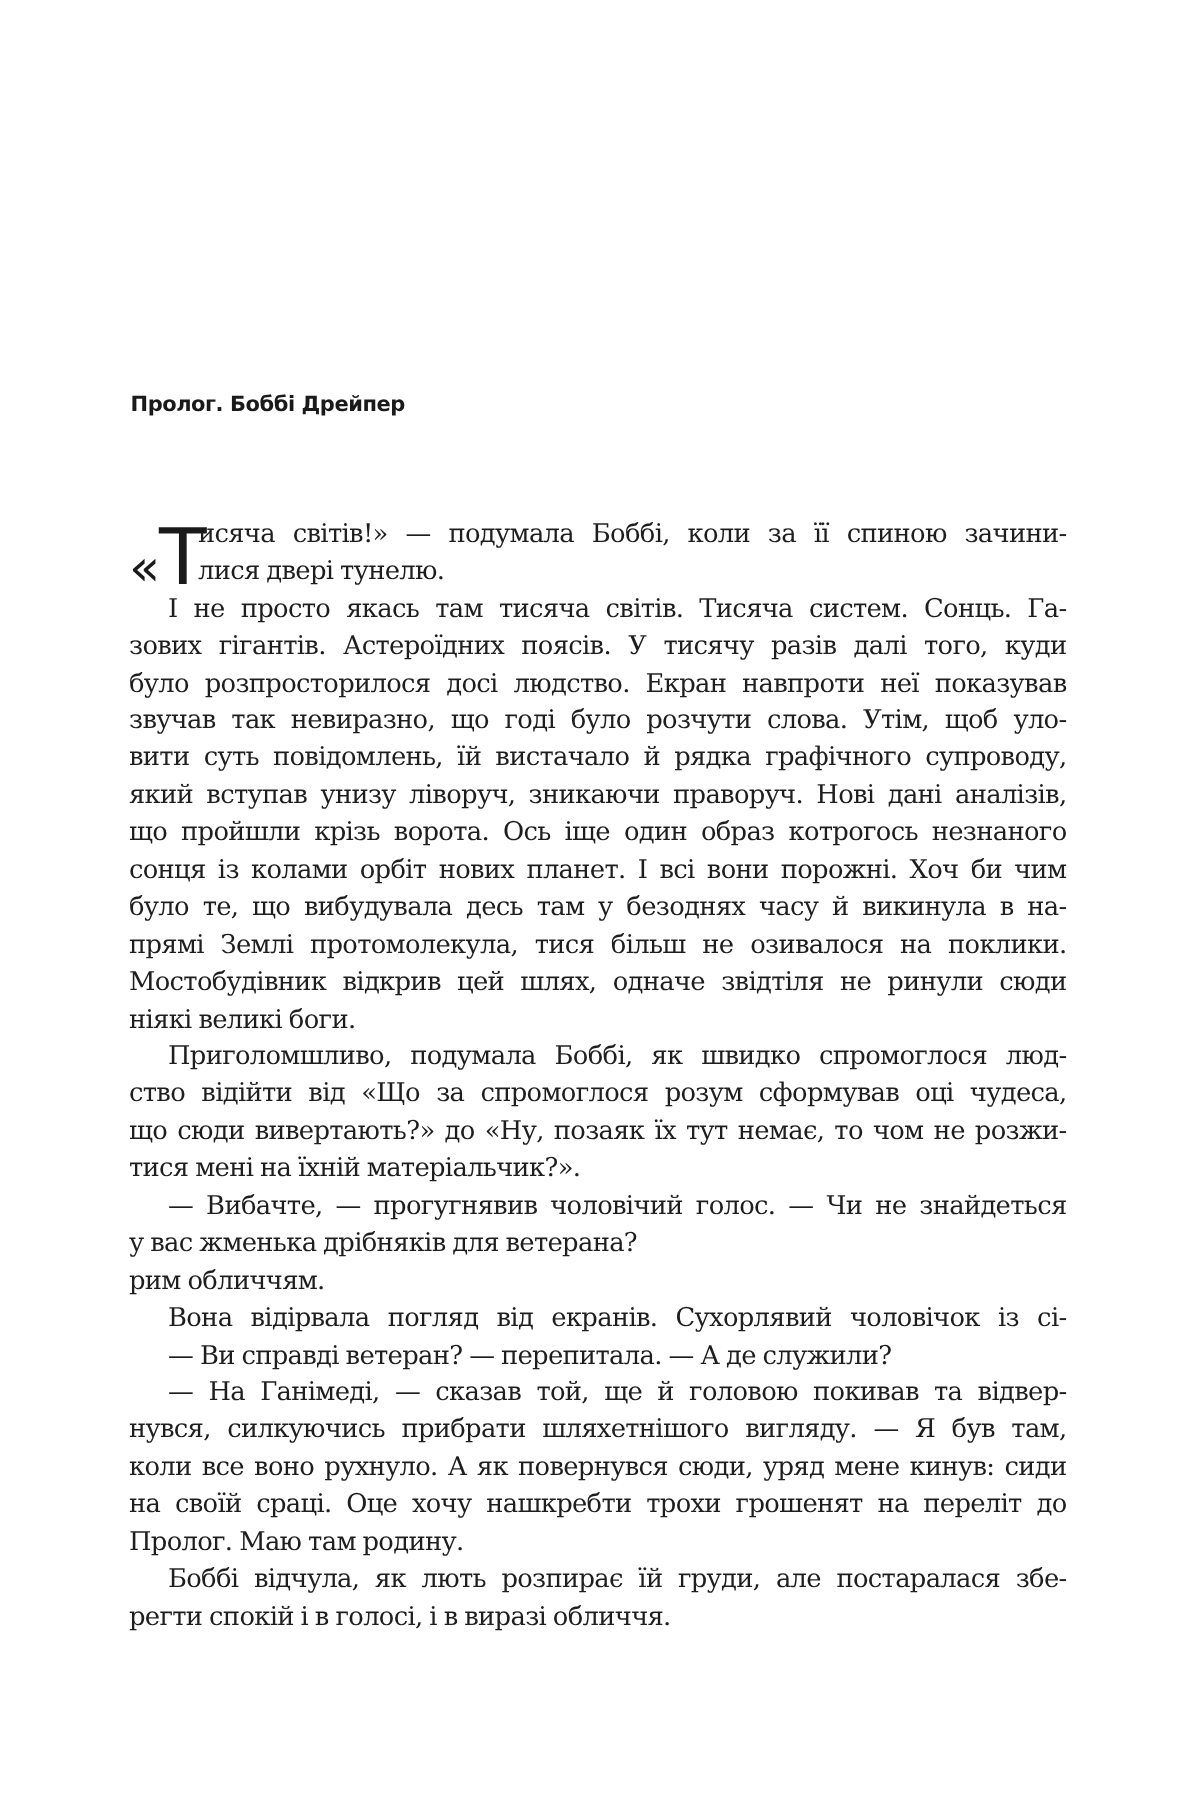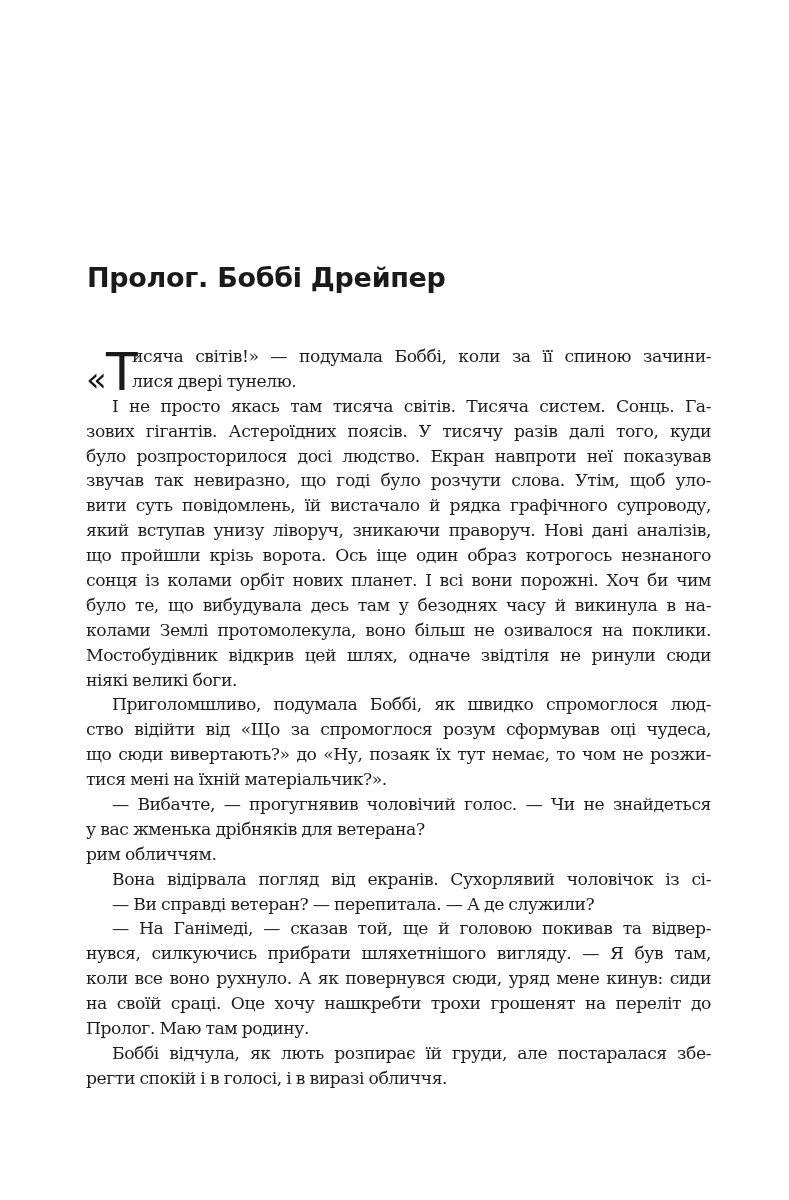--- a/index.html
+++ b/index.html
@@ -14,21 +14,21 @@
       overflow: hidden;
       color: #1e1e1e;
     }
     .chapter-title {
       position: absolute;
       left: 87px;
       top: 262px;
       margin: 0;
       font-family: "DejaVu Sans", sans-serif;
       font-weight: bold;
-      font-size: 27px;
+      font-size: 14px;
       letter-spacing: -0.3px;
       color: #1a1a1a;
     }
     .text-block {
       position: absolute;
       left: 86px;
       top: 344px;
       width: 625px;
       font-family: "DejaVu Serif", serif;
       font-size: 17.2px;
@@ -97,21 +97,21 @@
       <div>
         <div class="line indent">І не просто якась там тисяча світів. Тисяча систем. Сонць. Га-</div>
         <div class="line">зових гігантів. Астероїдних поясів. У тисячу разів далі того, куди</div>
         <div class="line">було розпросторилося досі людство. Екран навпроти неї показував</div>
         <div class="line">звучав так невиразно, що годі було розчути слова. Утім, щоб уло-</div>
         <div class="line">вити суть повідомлень, їй вистачало й рядка графічного супроводу,</div>
         <div class="line">який вступав унизу ліворуч, зникаючи праворуч. Нові дані аналізів,</div>
         <div class="line">що пройшли крізь ворота. Ось іще один образ котрогось незнаного</div>
         <div class="line">сонця із колами орбіт нових планет. І всі вони порожні. Хоч би чим</div>
         <div class="line">було те, що вибудувала десь там у безоднях часу й викинула в на-</div>
-        <div class="line">колами Землі протомолекула, воно більш не озивалося на поклики.</div>
+        <div class="line">прямі Землі протомолекула, тися більш не озивалося на поклики.</div>
         <div class="line">Мостобудівник відкрив цей шлях, одначе звідтіля не ринули сюди</div>
         <div class="line last">ніякі великі боги.</div>
       </div>
       <div>
         <div class="line indent">Приголомшливо, подумала Боббі, як швидко спромоглося люд-</div>
         <div class="line">ство відійти від «Що за спромоглося розум сформував оці чудеса,</div>
         <div class="line">що сюди вивертають?» до «Ну, позаяк їх тут немає, то чом не розжи-</div>
         <div class="line last">тися мені на їхній матеріальчик?».</div>
       </div>
       <div>

